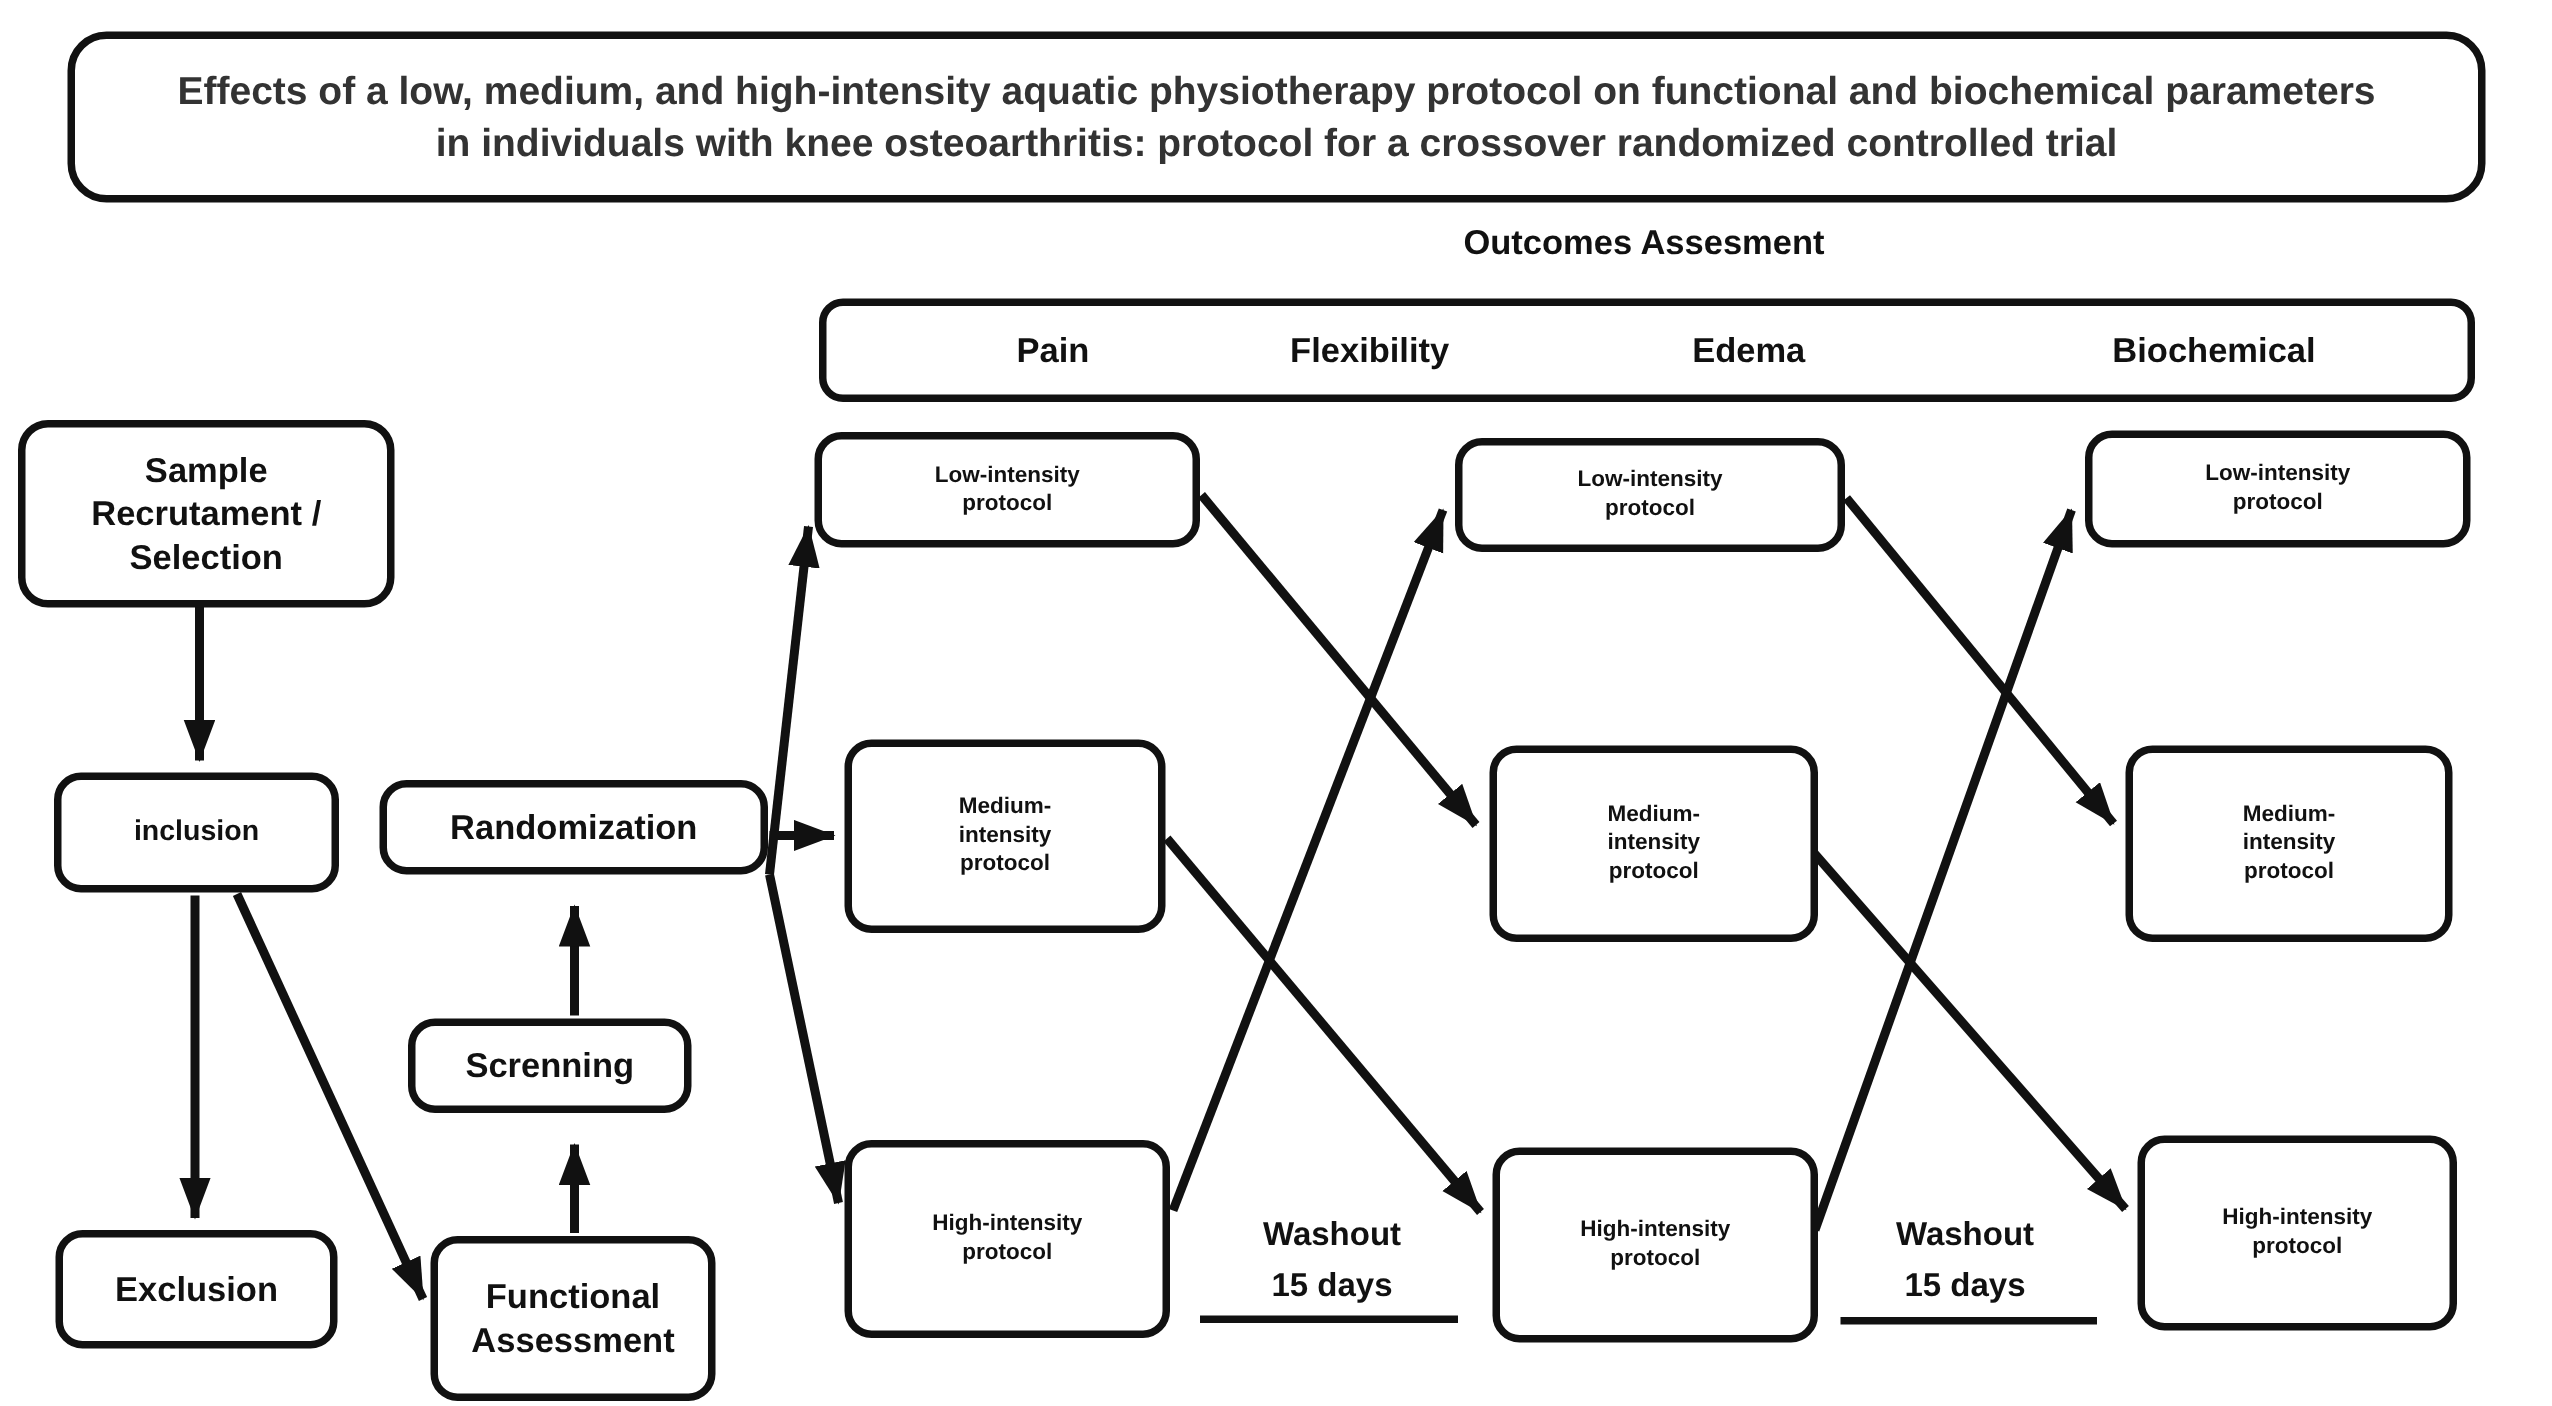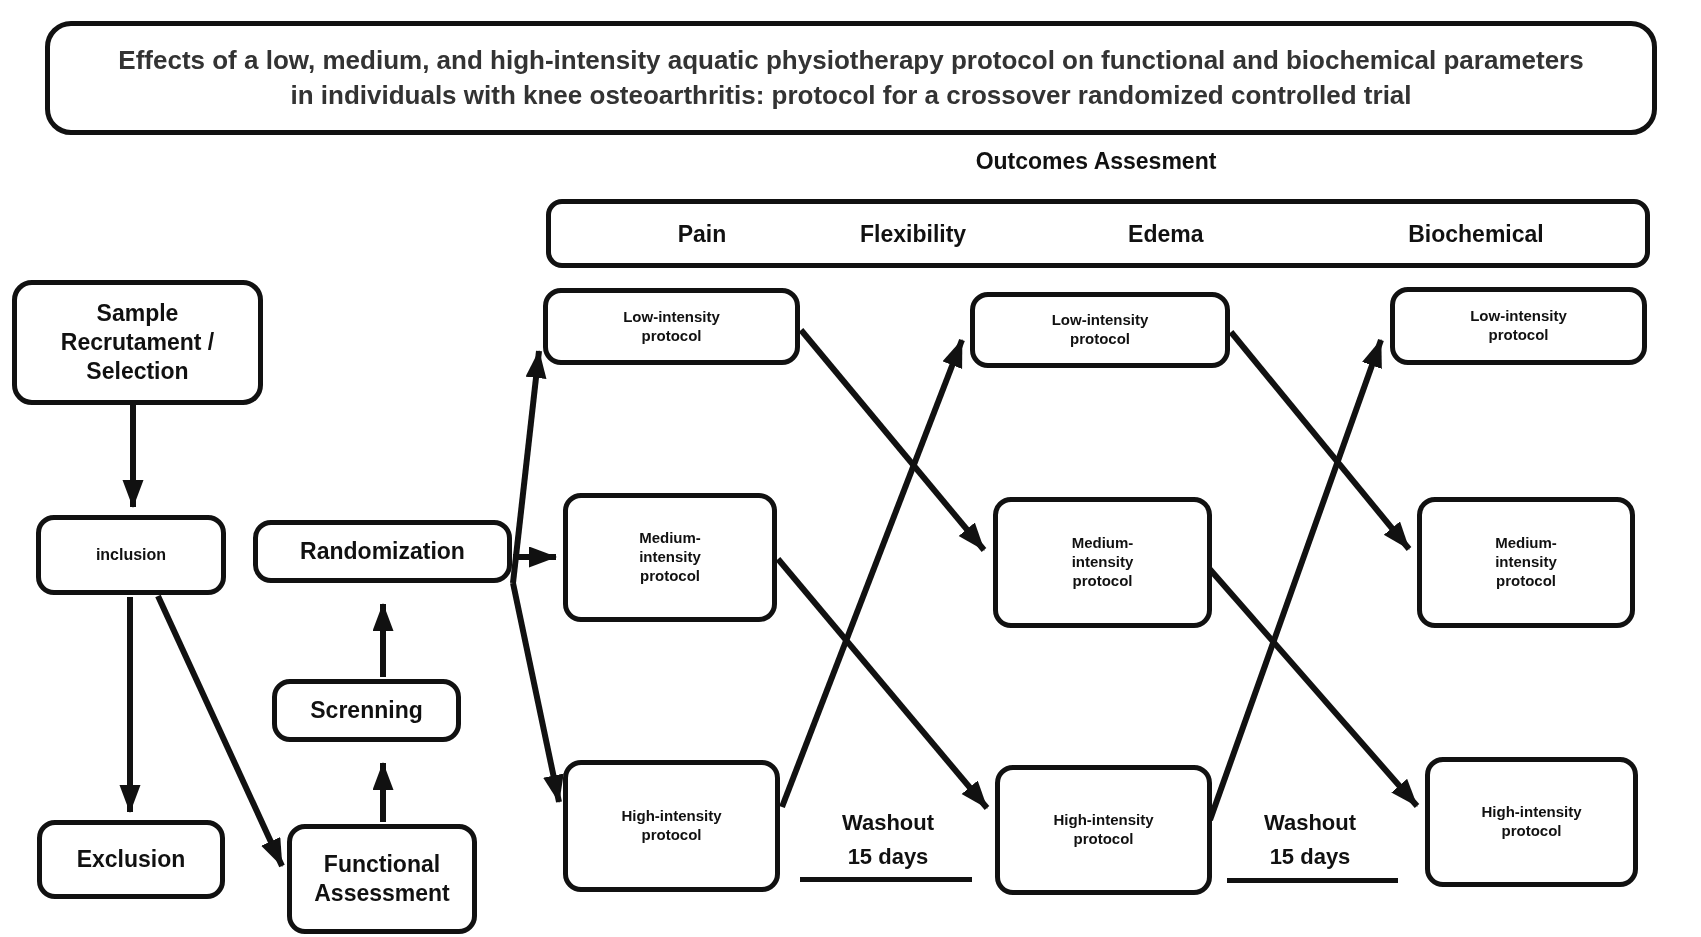--- a/index.html
+++ b/index.html
@@ -72,21 +72,21 @@
     <span class="measure" style="left:13.8%;">Pain</span>
     <span class="measure" style="left:33.1%;">Flexibility</span>
     <span class="measure" style="left:56.2%;">Edema</span>
     <span class="measure" style="left:81.9%;margin-left:29px;">Biochemical</span>
   </div>
 
   <div class="box" style="left:12px;top:280px;width:251px;height:125px;border-radius:20px;font-size:23px;">Sample
 Recrutament /
 Selection</div>
 
-  <div class="box" style="left:36px;top:515px;width:190px;height:80px;font-size:16px;">inclusion</div>
+  <div class="box" style="left:36px;top:515px;width:190px;height:80px;font-size:19px;">inclusion</div>
 
   <div class="box" style="left:287px;top:824px;width:190px;height:110px;font-size:23px;">Functional
 Assessment</div>
 
   <div class="box" style="left:37px;top:820px;width:188px;height:79px;font-size:23px;">Exclusion</div>
 
   <div class="box" style="left:272px;top:679px;width:189px;height:63px;font-size:23px;">Screnning</div>
 
   <div class="box" style="left:253px;top:520px;width:259px;height:63px;font-size:23px;">Randomization</div>
 

